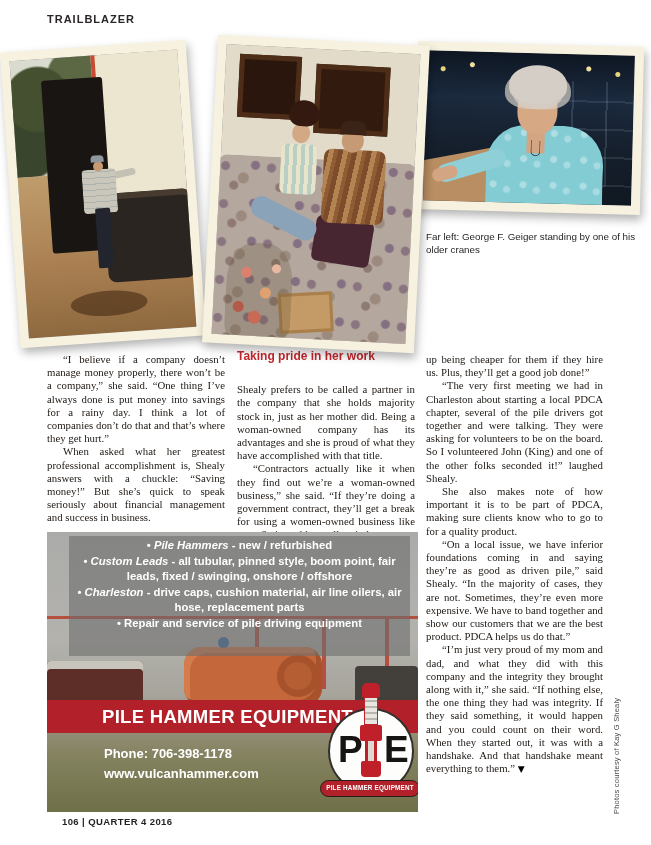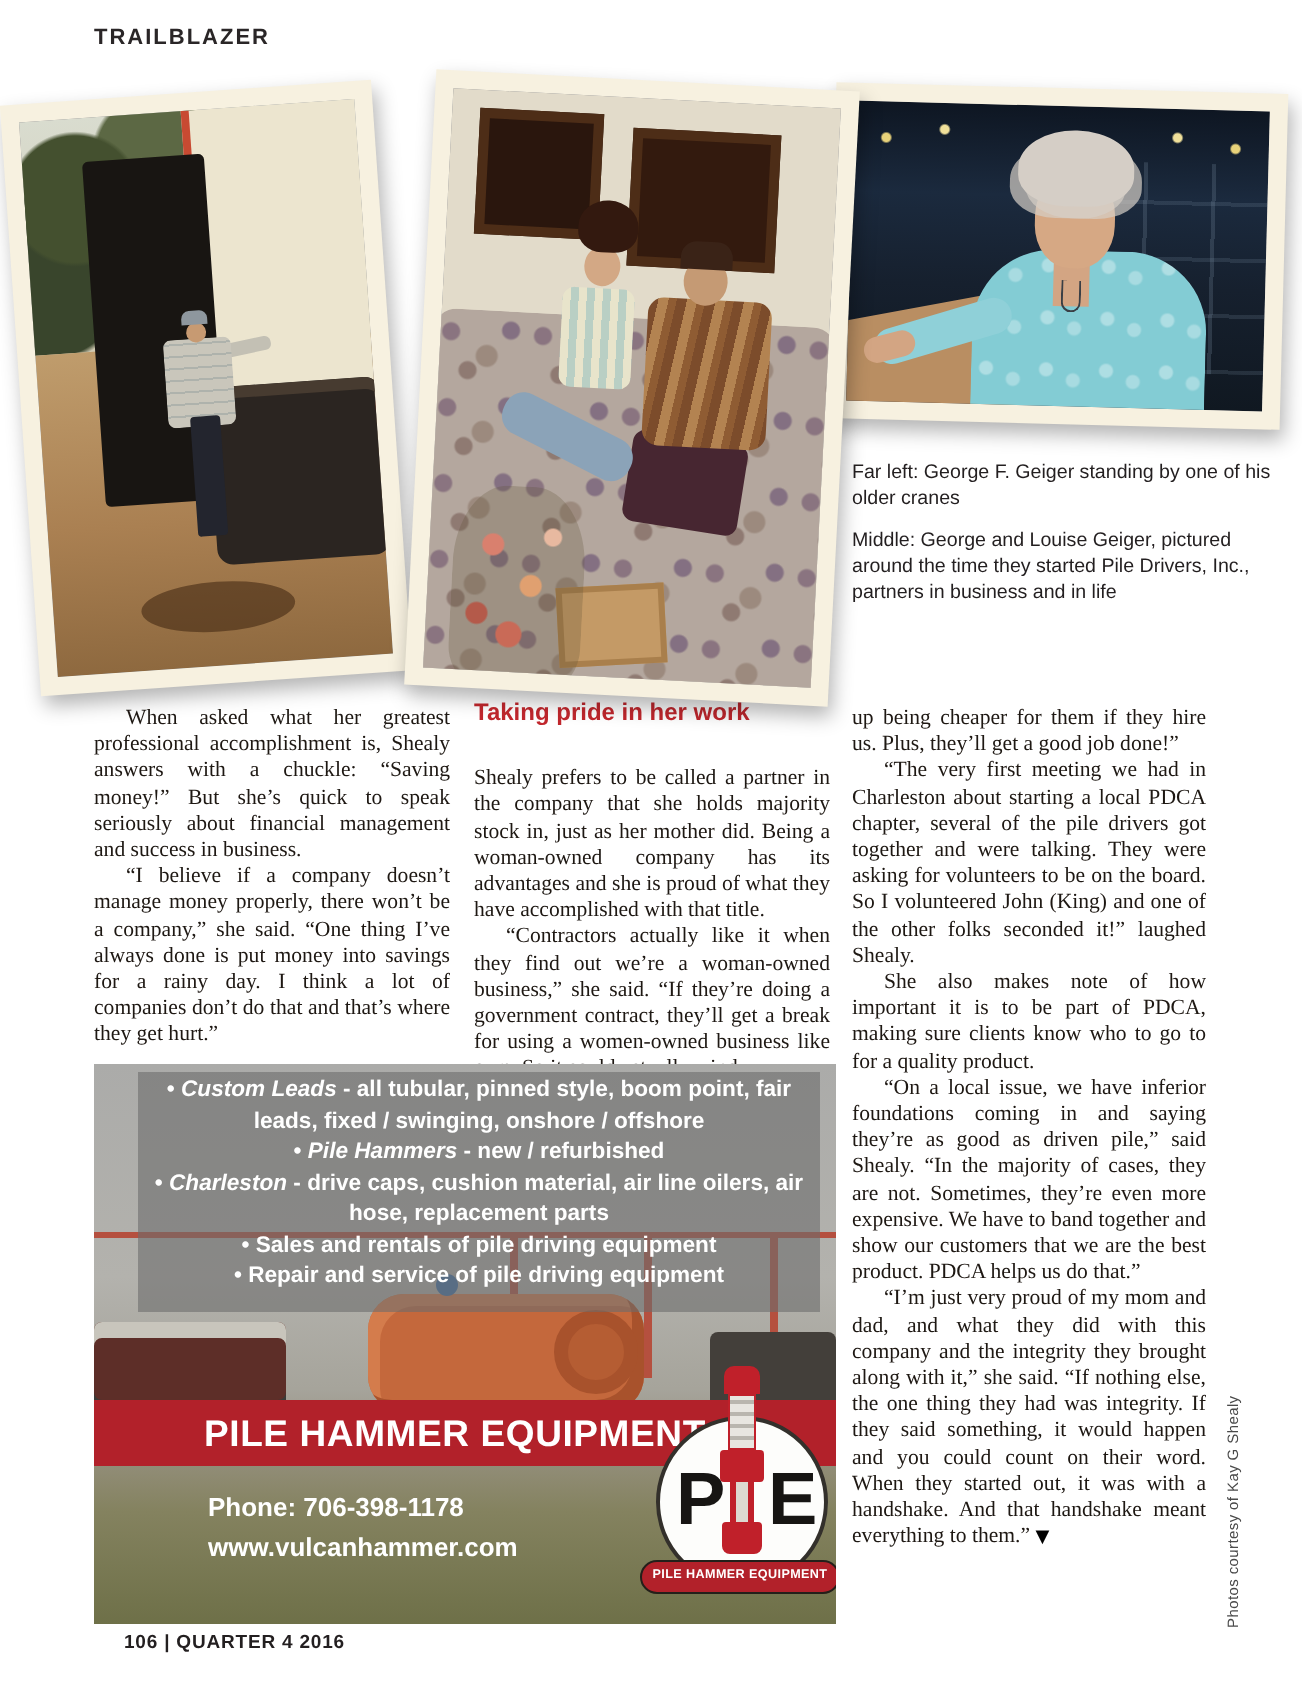--- a/index.html
+++ b/index.html
@@ -212,26 +212,25 @@
     <div class="p3-hand"></div>
     <div class="p3-neck"></div>
     <div class="p3-pendant"></div>
     <div class="p3-face"></div>
     <div class="p3-hair"></div>
   </div>
 </div>
 
 <div class="abs captions">
   <p>Far left: George F. Geiger standing by one of his older cranes</p>
-  <p>Middle: George and Louise Geiger, pictured around the time they started Pile Drivers, Inc., partners in business and in life</p>
 </div>
 
 <div class="abs col" id="col1">
+  <p>“I believe if a company doesn’t manage money properly, there won’t be a company,” she said. “One thing I’ve always done is put money into savings for a rainy day. I think a lot of companies don’t do that and that’s where they get hurt.”</p>
   <p>When asked what her greatest professional accomplishment is, Shealy answers with a chuckle: “Saving money!” But she’s quick to speak seriously about financial management and success in business.</p>
-  <p>“I believe if a company doesn’t manage money properly, there won’t be a company,” she said. “One thing I’ve always done is put money into savings for a rainy day. I think a lot of companies don’t do that and that’s where they get hurt.”</p>
 </div>
 
 <div class="abs col" id="col2">
   <div class="subhead">Taking pride in her work</div>
   <p class="noindent">Shealy prefers to be called a partner in the company that she holds majority stock in, just as her mother did. Being a woman-owned company has its advantages and she is proud of what they have accomplished with that title.</p>
   <p>“Contractors actually like it when they find out we’re a woman-owned business,” she said. “If they’re doing a government contract, they’ll get a break for using a women-owned business like ours. So it could actually wind</p>
 </div>
 
 <div class="abs col" id="col3">
   <p class="noindent">up being cheaper for them if they hire us. Plus, they’ll get a good job done!”</p>
@@ -251,24 +250,23 @@
   <div class="ad-post" style="left:91%;"></div>
   <div class="ad-truck-l"></div>
   <div class="ad-truck-r"></div>
   <div class="ad-wheels"></div>
   <div class="ad-hammer"></div>
   <div class="ad-hammer-ring"></div>
   <div class="ad-hammer-valve"></div>
 
   <div class="ad-overlay"></div>
   <div class="ad-bullets">
+    <div class="ad-bullet"><span class="b-lead">Pile Hammers</span><span> - new / refurbished</span></div>
     <div class="ad-bullet"><span class="b-lead">Custom Leads</span><span> - all tubular, pinned style, boom point, fair leads, fixed / swinging, onshore / offshore</span></div>
-    <div class="ad-bullet"><span class="b-lead">Pile Hammers</span><span> - new / refurbished</span></div>
     <div class="ad-bullet"><span class="b-lead">Charleston</span><span> - drive caps, cushion material, air line oilers, air hose, replacement parts</span></div>
-    <div class="ad-bullet"><span class="b-lead"></span><span>Sales and rentals of pile driving equipment</span></div>
     <div class="ad-bullet"><span class="b-lead"></span><span>Repair and service of pile driving equipment</span></div>
   </div>
 
   <div class="ad-band">
     <div class="ad-band-text">PILE HAMMER EQUIPMENT</div>
   </div>
 
   <div class="ad-contact">
     <div>Phone: 706-398-1178</div>
     <div>www.vulcanhammer.com</div>

